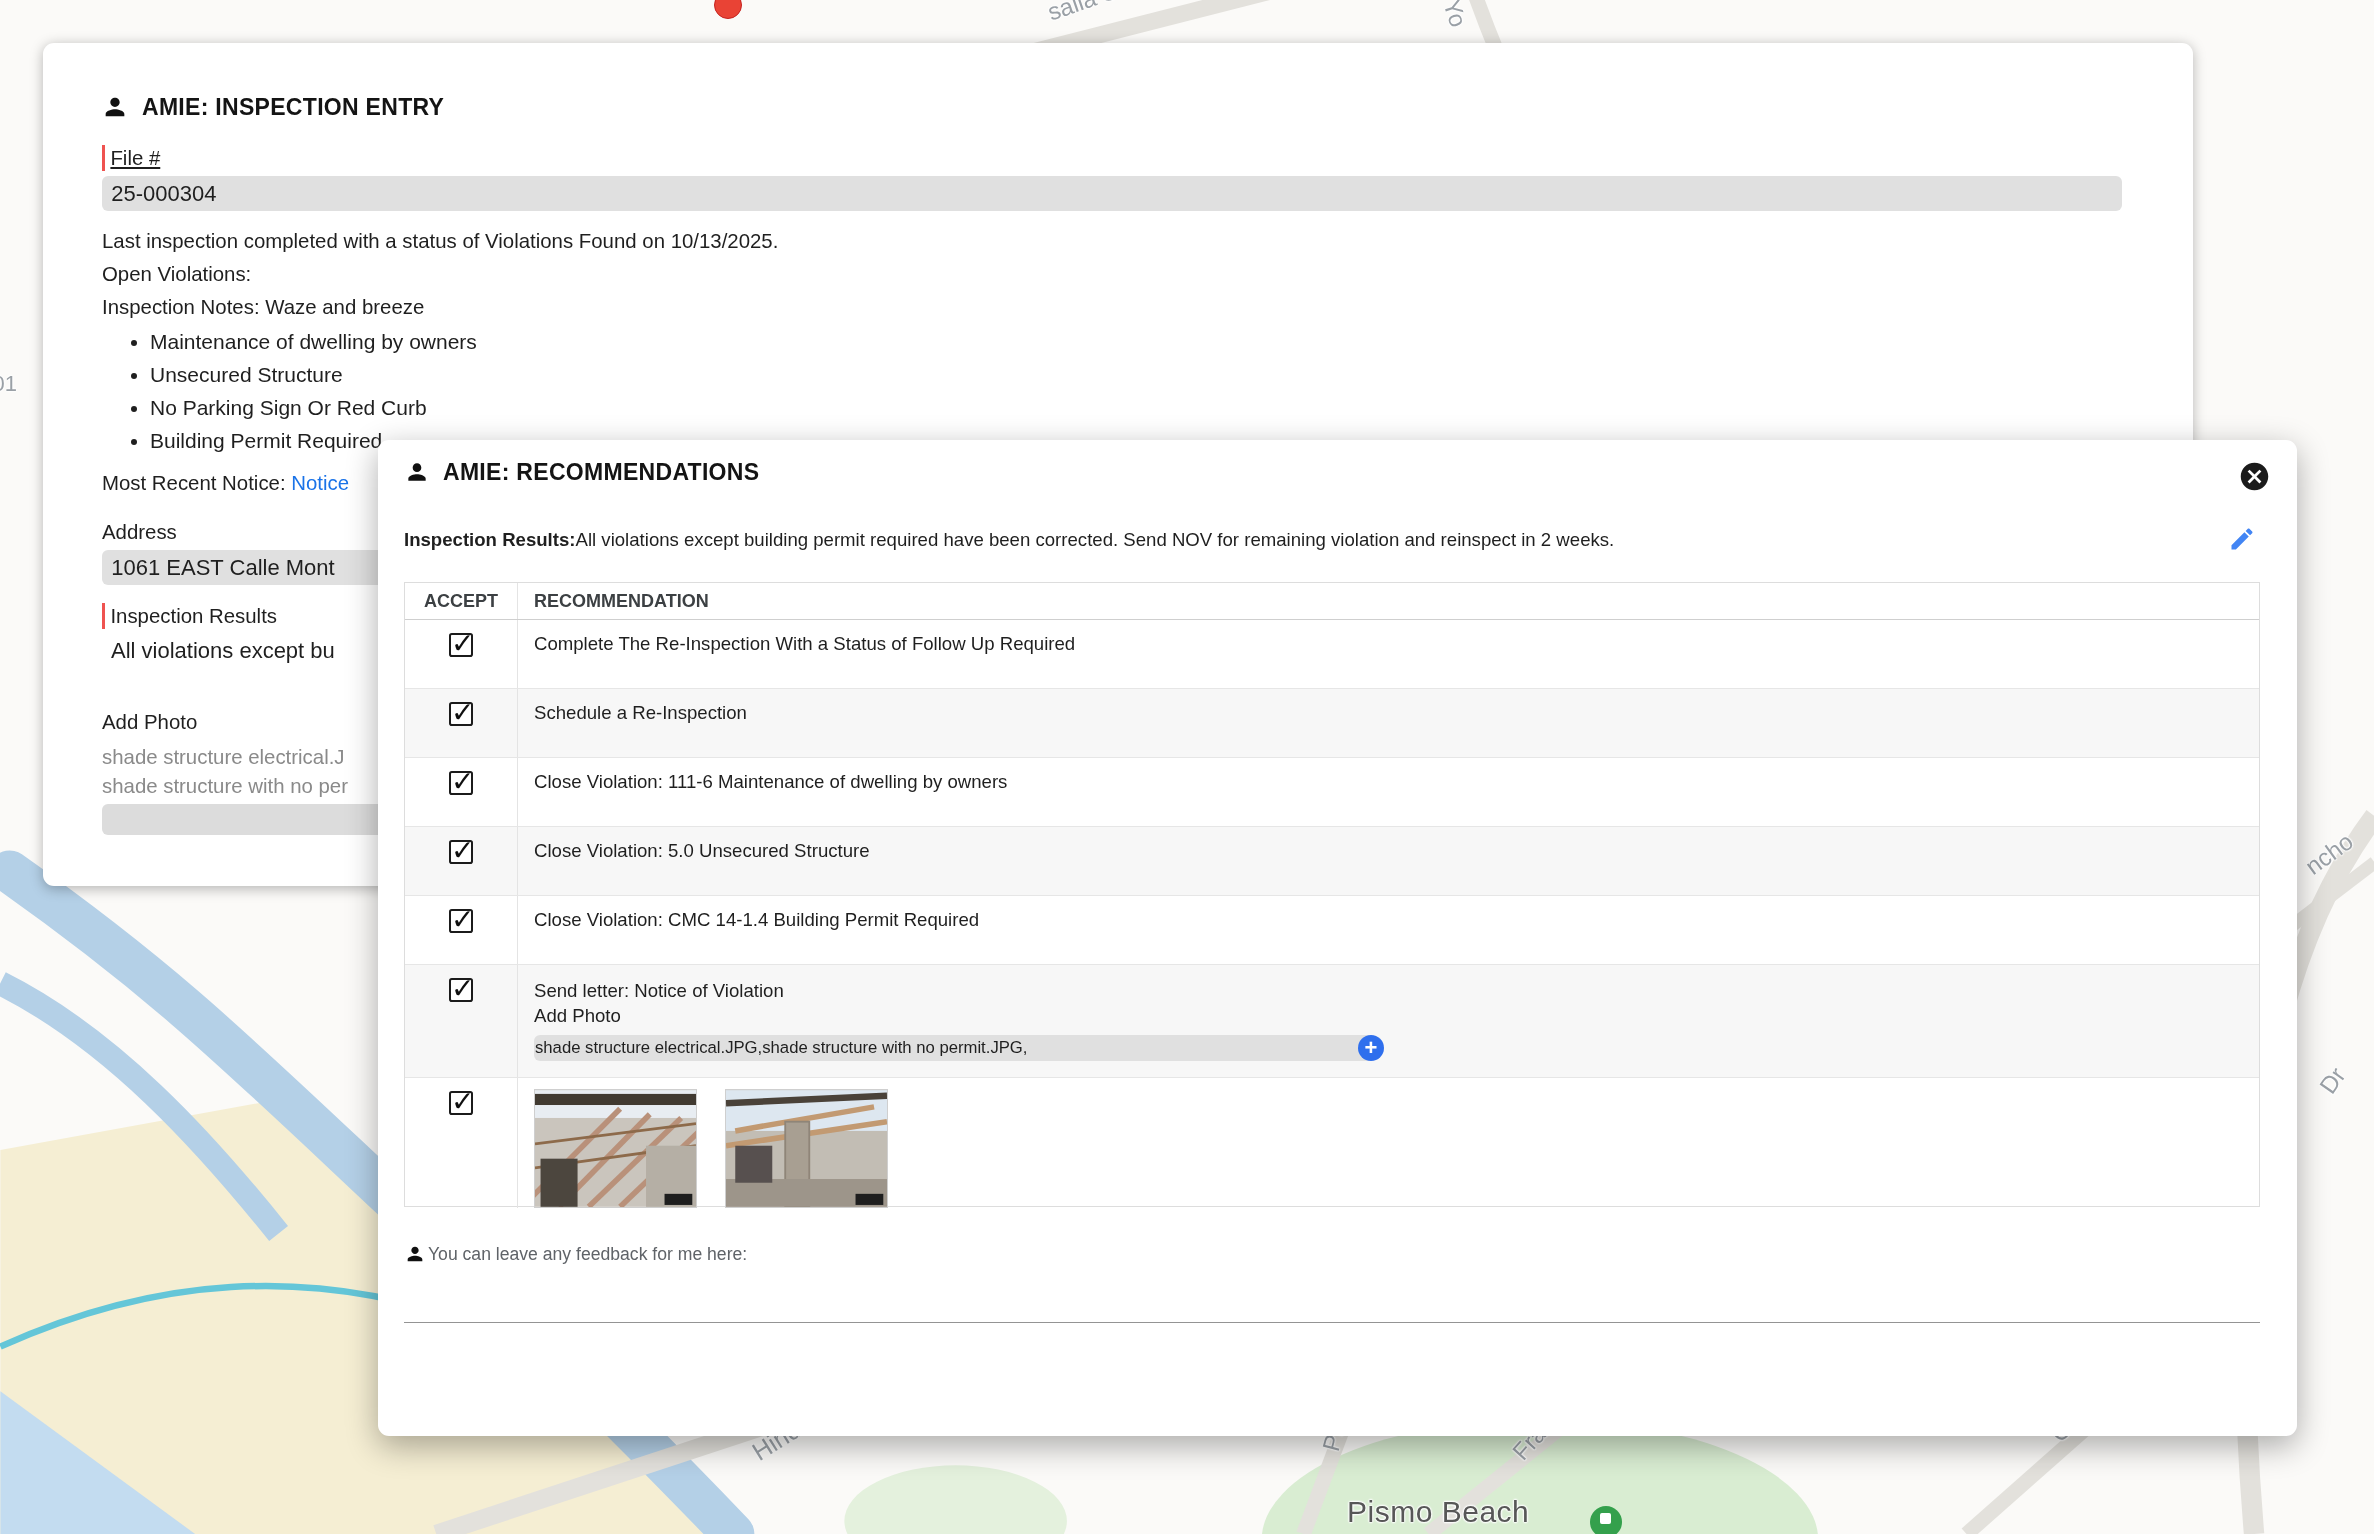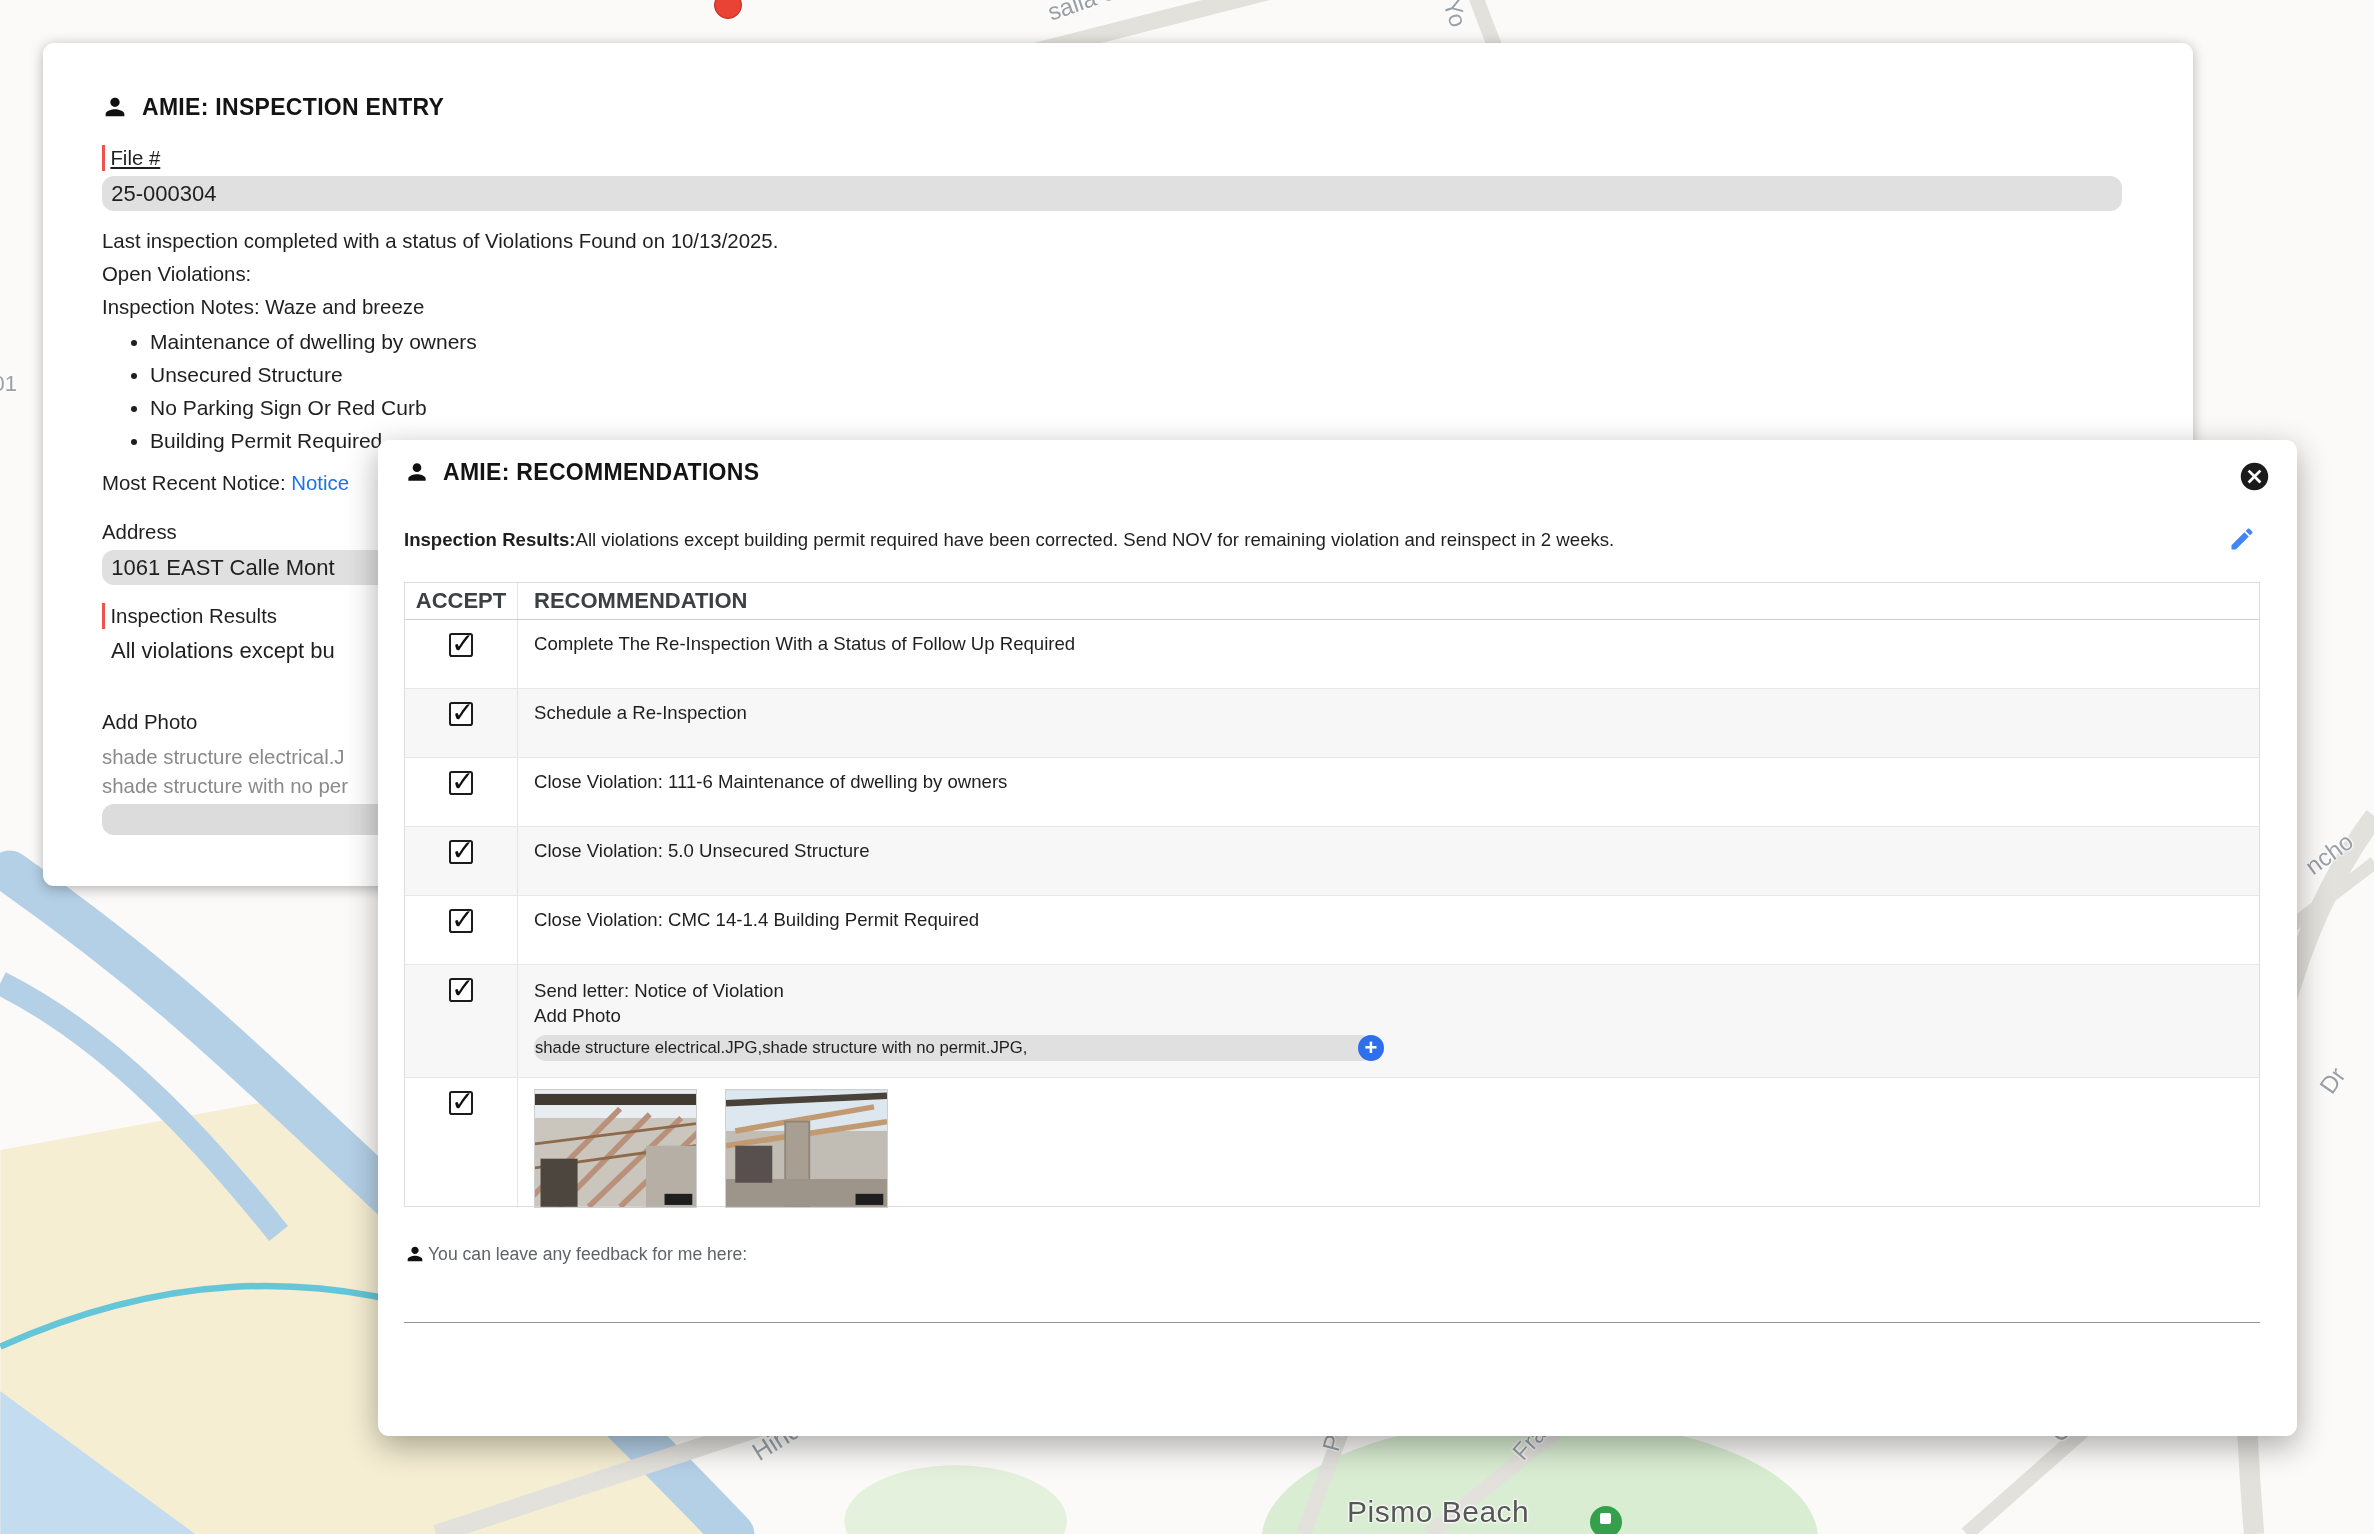--- a/index.html
+++ b/index.html
@@ -95,21 +95,21 @@
   .req-bar {
     display: inline-block;
     width: 2.8px;
     height: 26px;
     background: #ef5350;
     margin-right: 5.6px;
   }
   .gray-input {
     background: #e0e0e0;
     border: none;
-    border-radius: 12px;
+    border-radius: 6px;
     font-family: "Liberation Sans", sans-serif;
     font-size: 22px;
     color: #1f1f1f;
     padding: 0 9.3px;
     box-sizing: border-box;
     outline: none;
   }
   
   #ce-title       { left: 58px;  top: 50px; }
   #ce-file-label  { left: 59px;  top: 102px; text-decoration: underline; }
@@ -140,21 +140,21 @@
   }
   .thead, .trow {
     display: grid;
     grid-template-columns: 112px 1fr;
     box-sizing: border-box;
   }
   .thead {
     height: 37px;
     border-bottom: 0.9px solid #cfcfcf;
     align-items: center;
-    font-size: 22px;
+    font-size: 18px;
     font-weight: bold;
     color: #3c4043;
   }
   .hdr-accept { text-align: center; }
   .hdr-rec    { padding-left: 16px; border-left: 0.9px solid #e4e4e4; height: 100%; display: flex; align-items: center; }
   .trow { border-bottom: 0.9px solid #e6e6e6; }
   .trow:last-child { border-bottom: none; }
   .trow.alt { background: #f7f7f7; }
   .trow.h74  { height: 69px; }
   .trow.h122 { height: 113px; }

